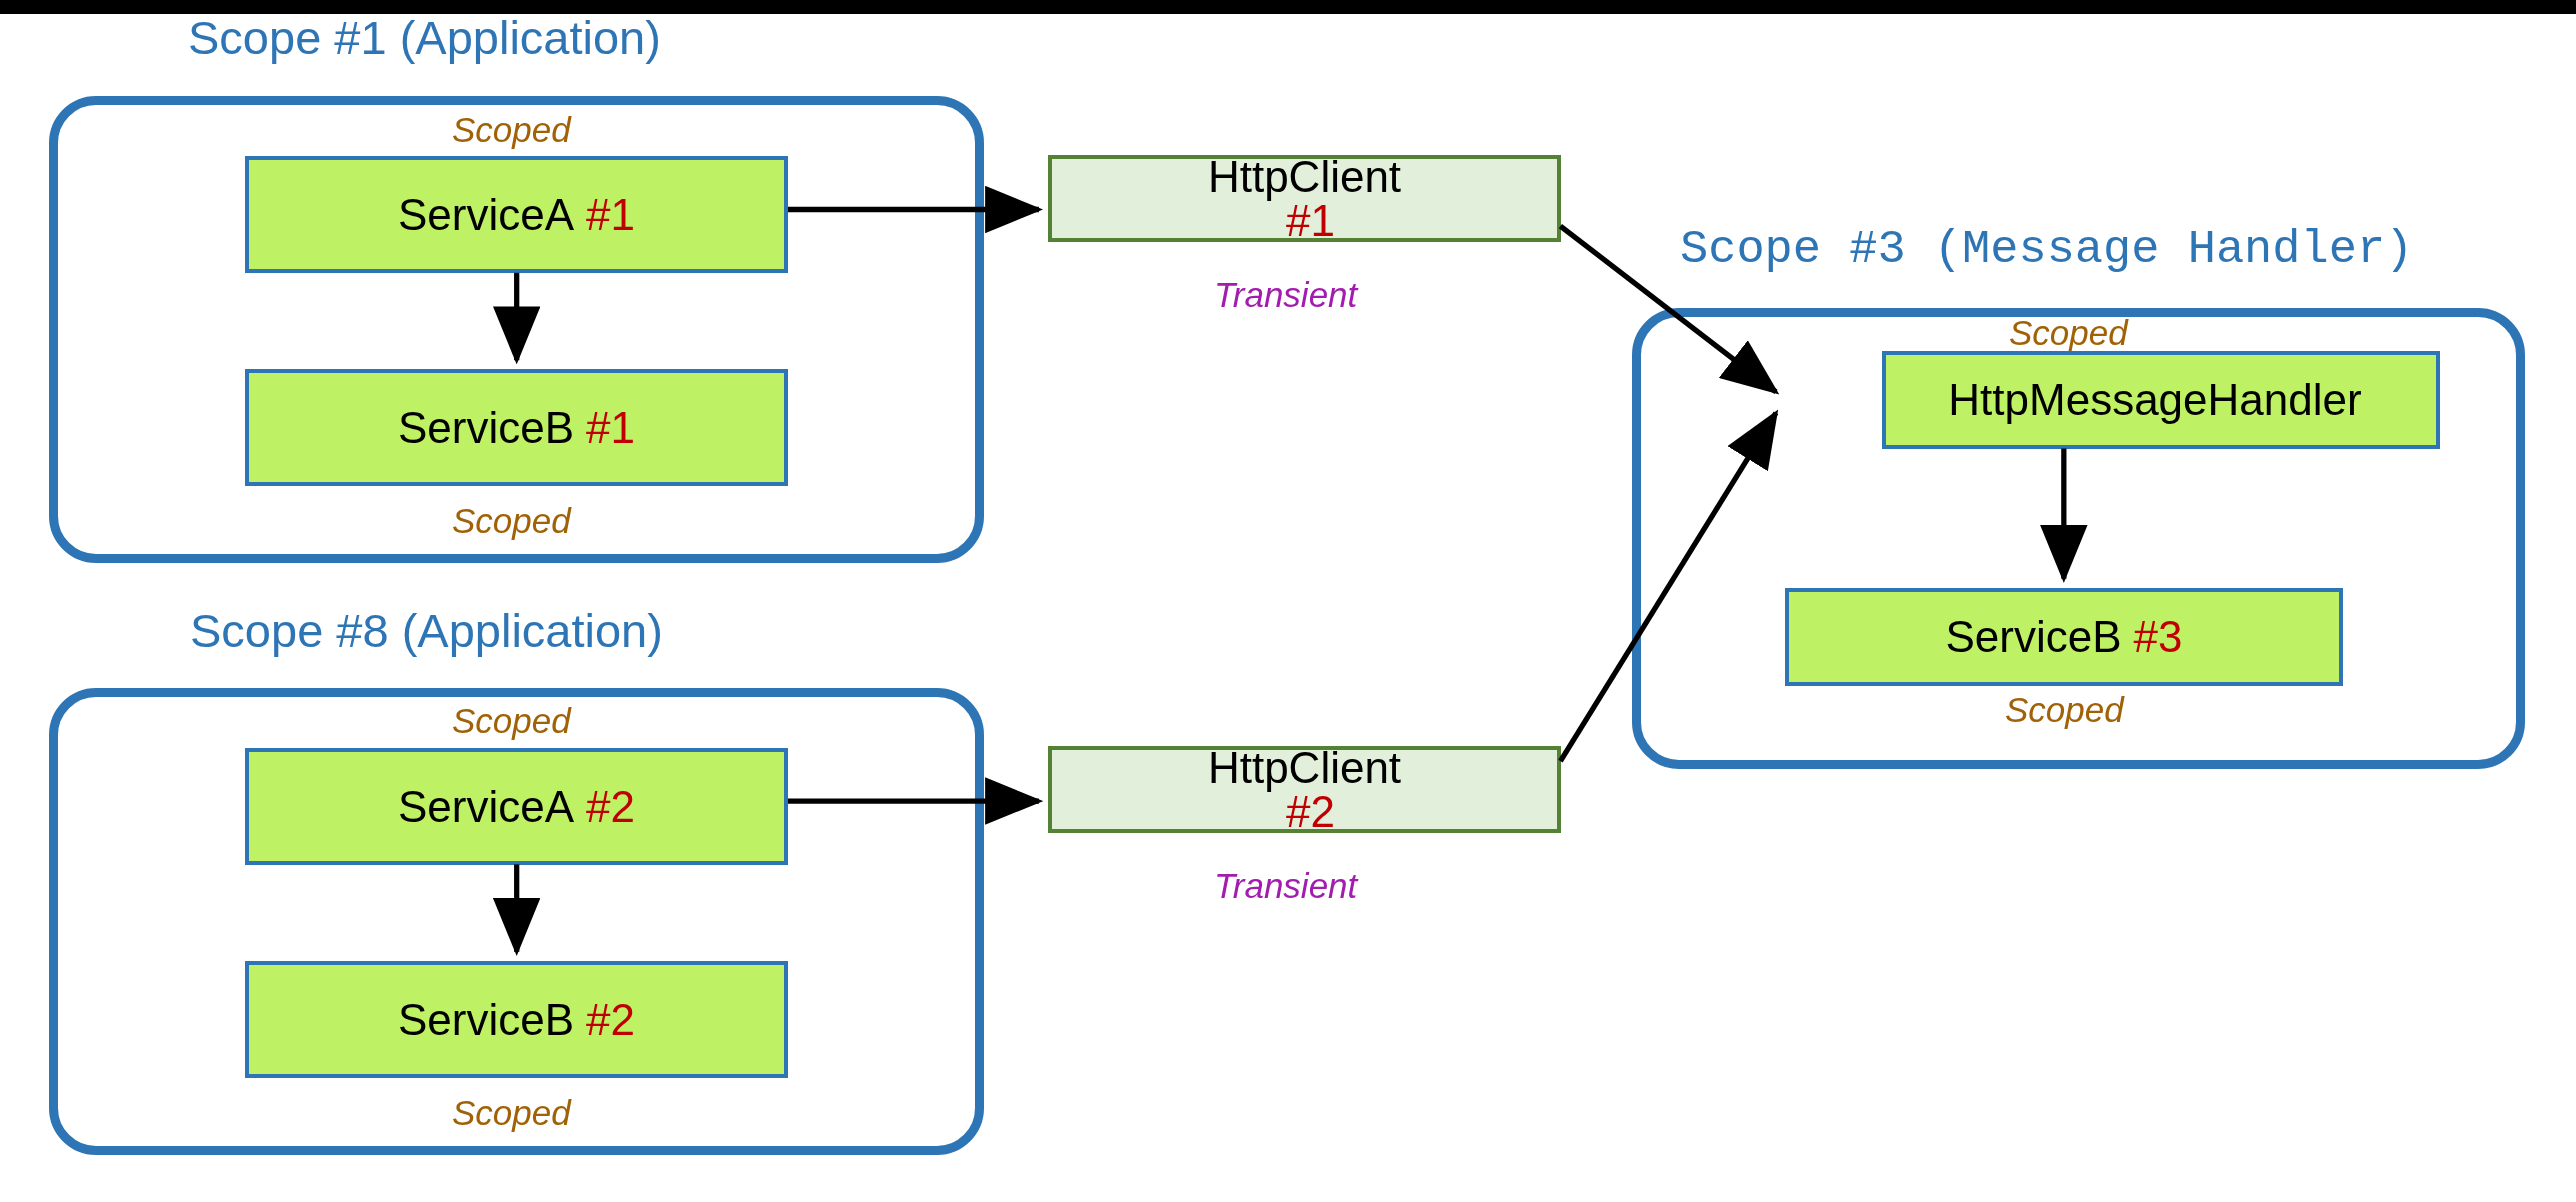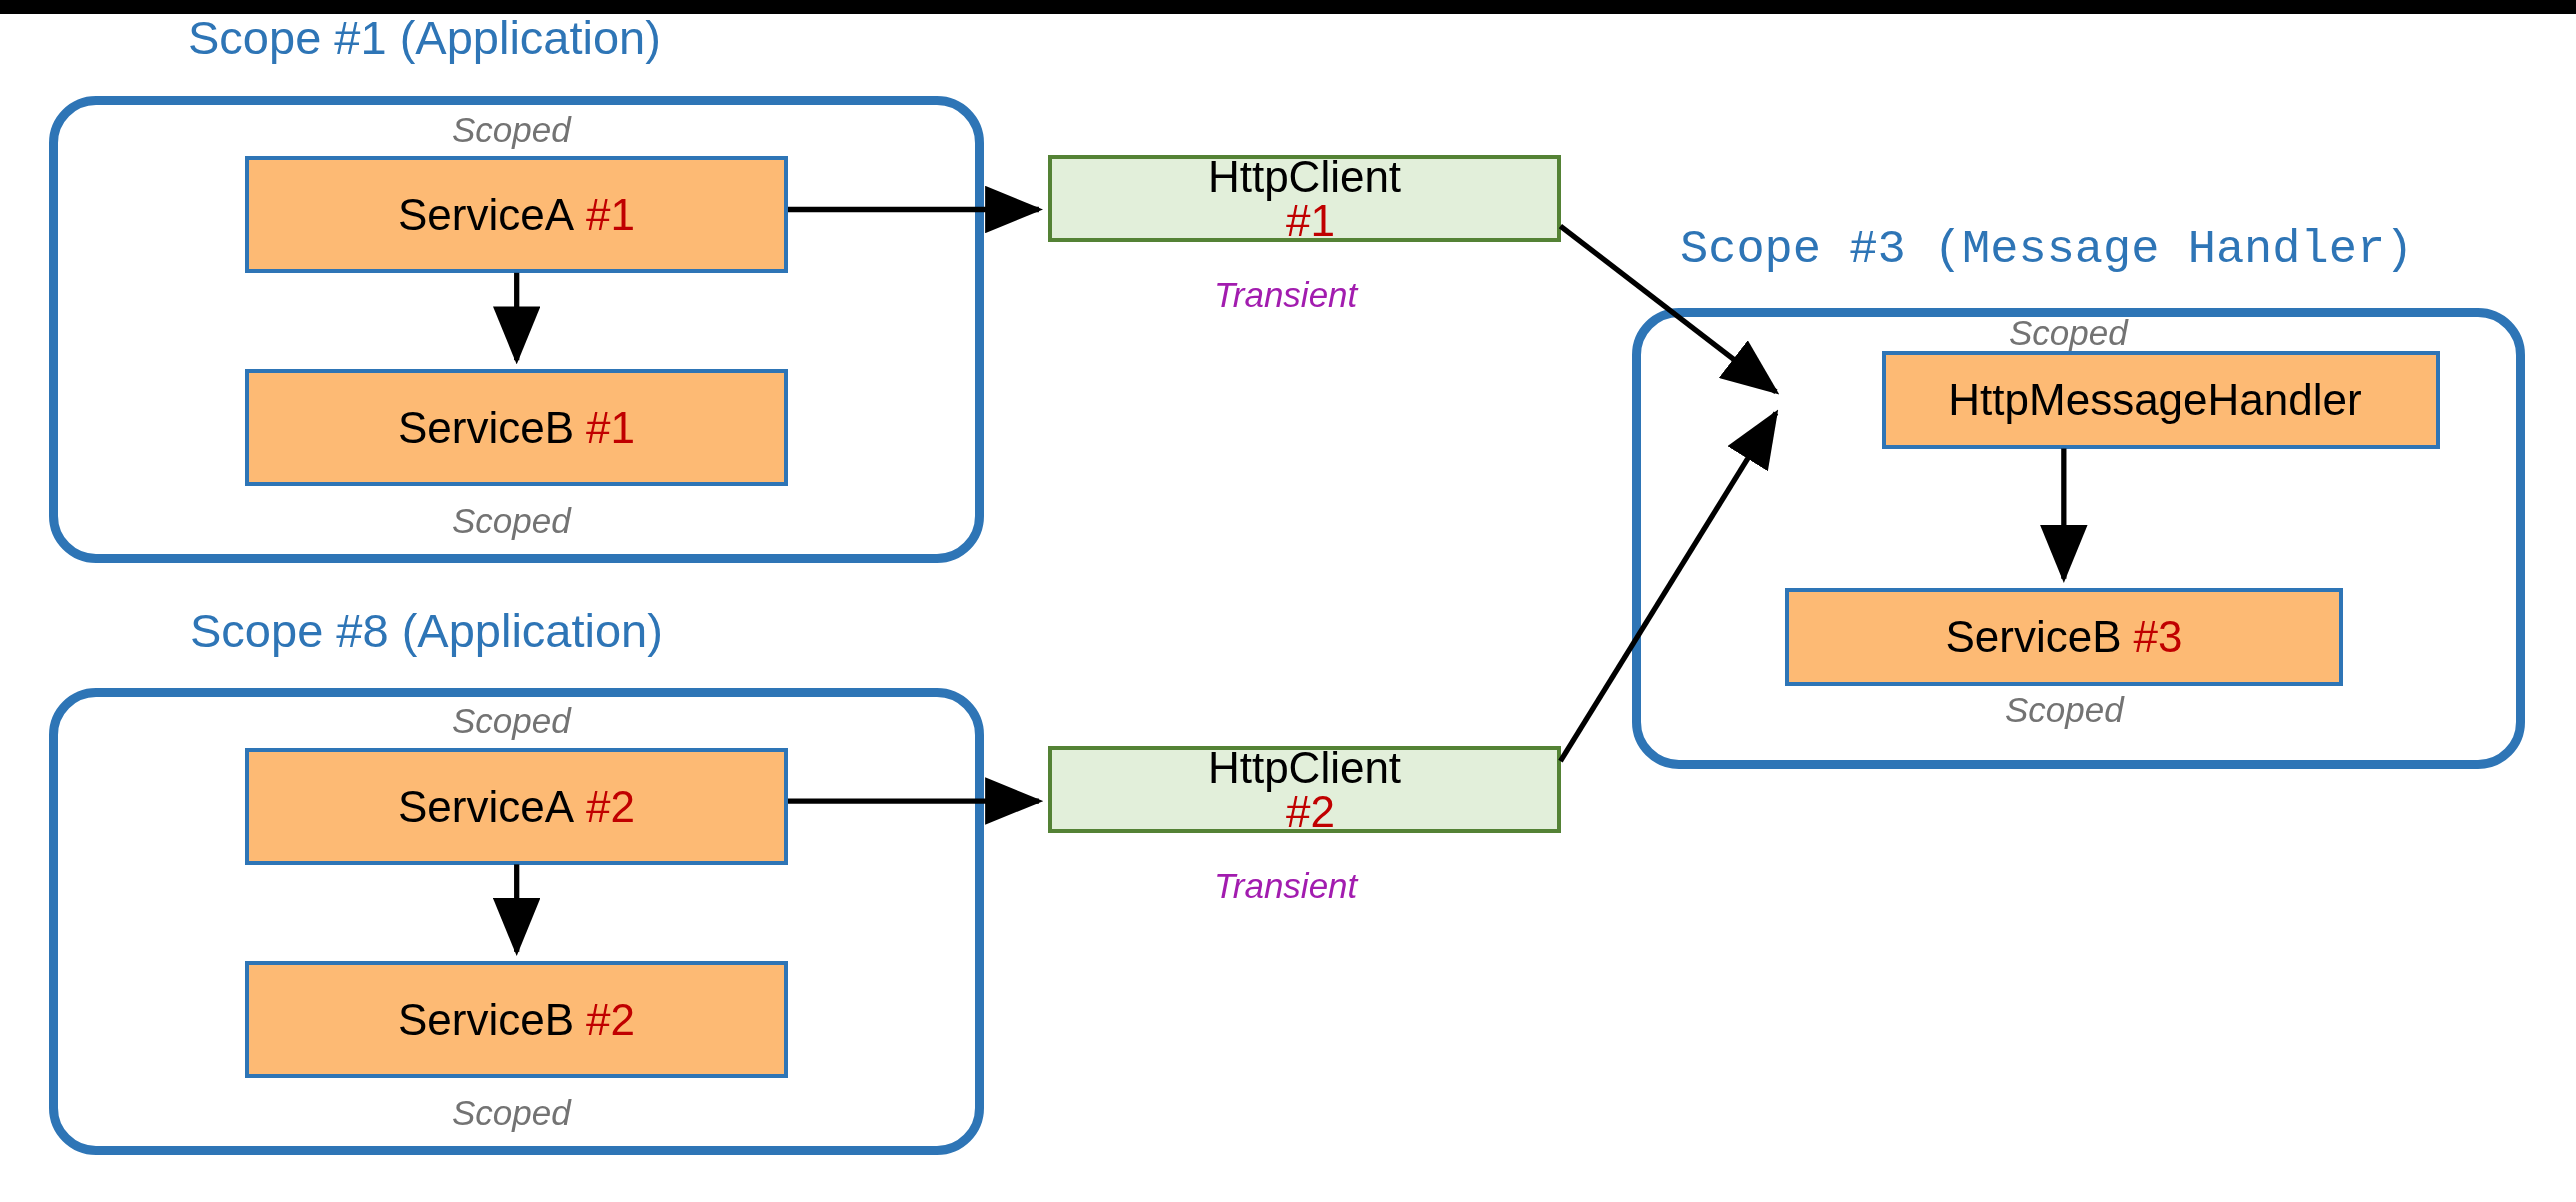--- a/index.html
+++ b/index.html
@@ -51,21 +51,21 @@
   .node {
     position: absolute;
     box-sizing: border-box;
     display: flex;
     align-items: center;
     justify-content: center;
     white-space: nowrap;
     line-height: 1;
   }
   .node.blue {
-    background: #fdba74;
+    background: #bef264;
     border: 4.5px solid #2E75B6;
   }
   .node.green {
     background: #E2EFDA;
     border: 4.5px solid #548235;
     flex-direction: column;
   }
   .node .label {
     font-size: 44px;
     color: #000000;
@@ -77,21 +77,21 @@
   }
 
   
   .lifetime {
     position: absolute;
     font-style: italic;
     font-size: 35px;
     white-space: nowrap;
     line-height: 1;
   }
-  .lifetime.scoped { color: #737373; text-align: right; }
+  .lifetime.scoped { color: #a16207; text-align: right; }
   .lifetime.transient { color: #a21caf; }
 
   
   #arrows {
     position: absolute;
     left: 0;
     top: 0;
     width: 2576px;
     height: 1202px;
     pointer-events: none;

